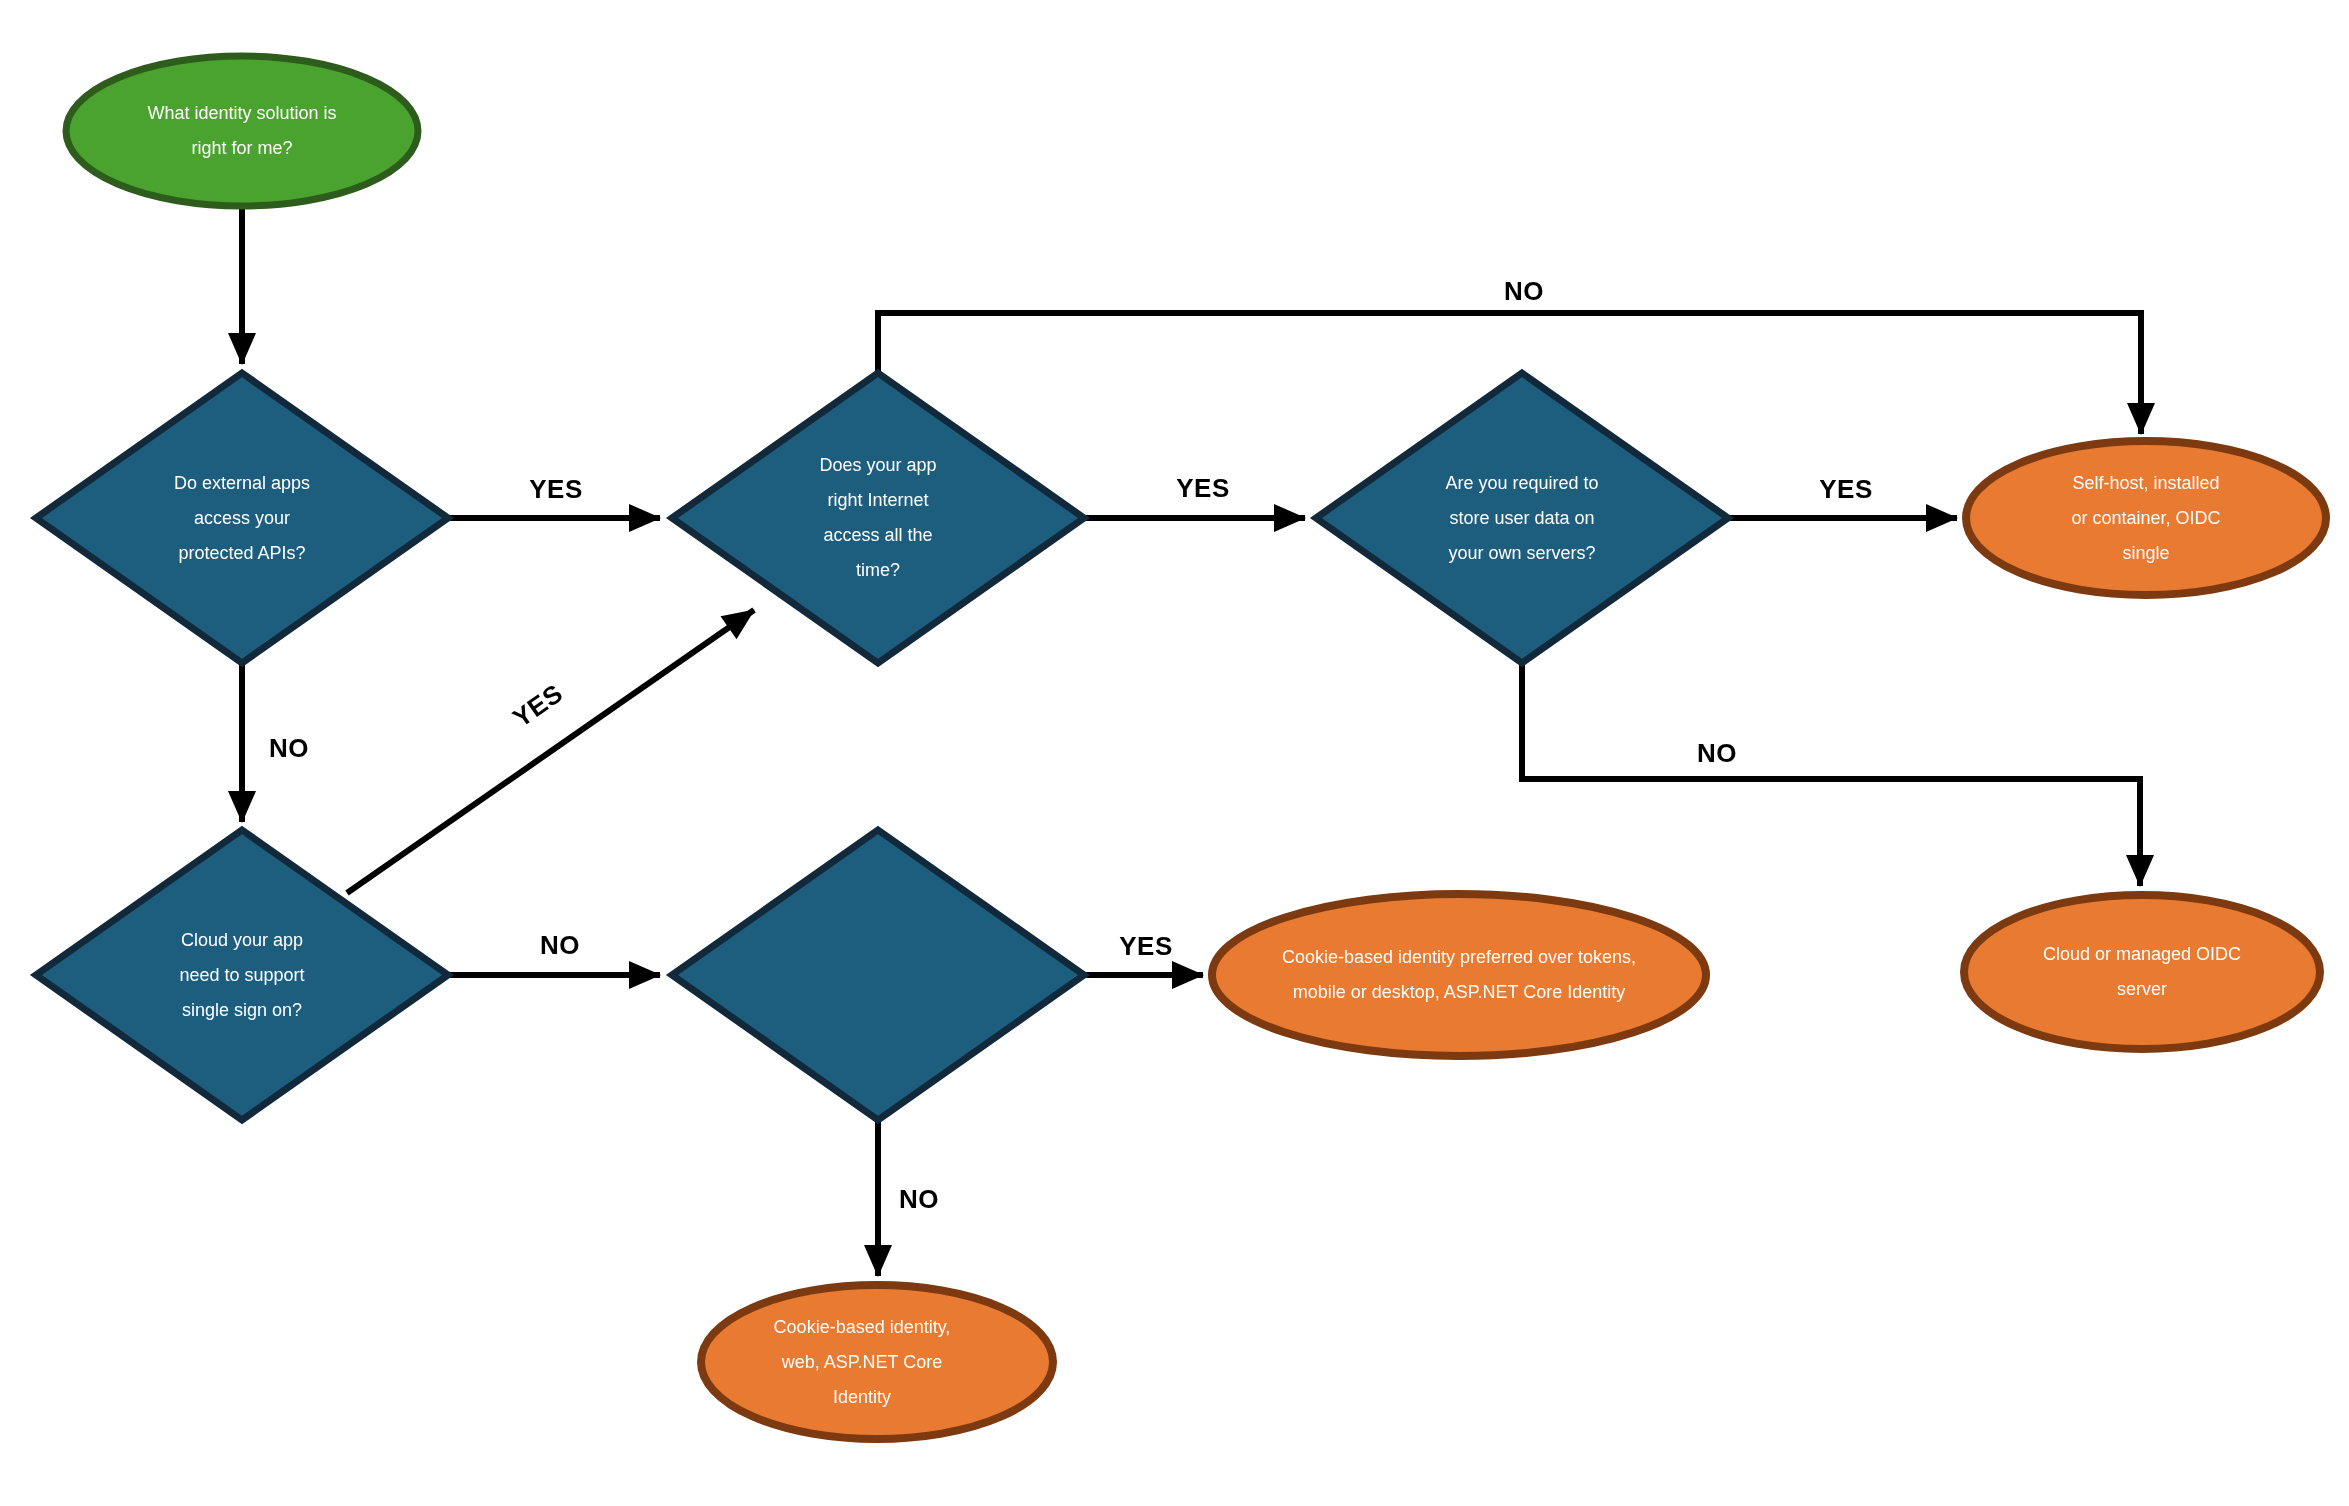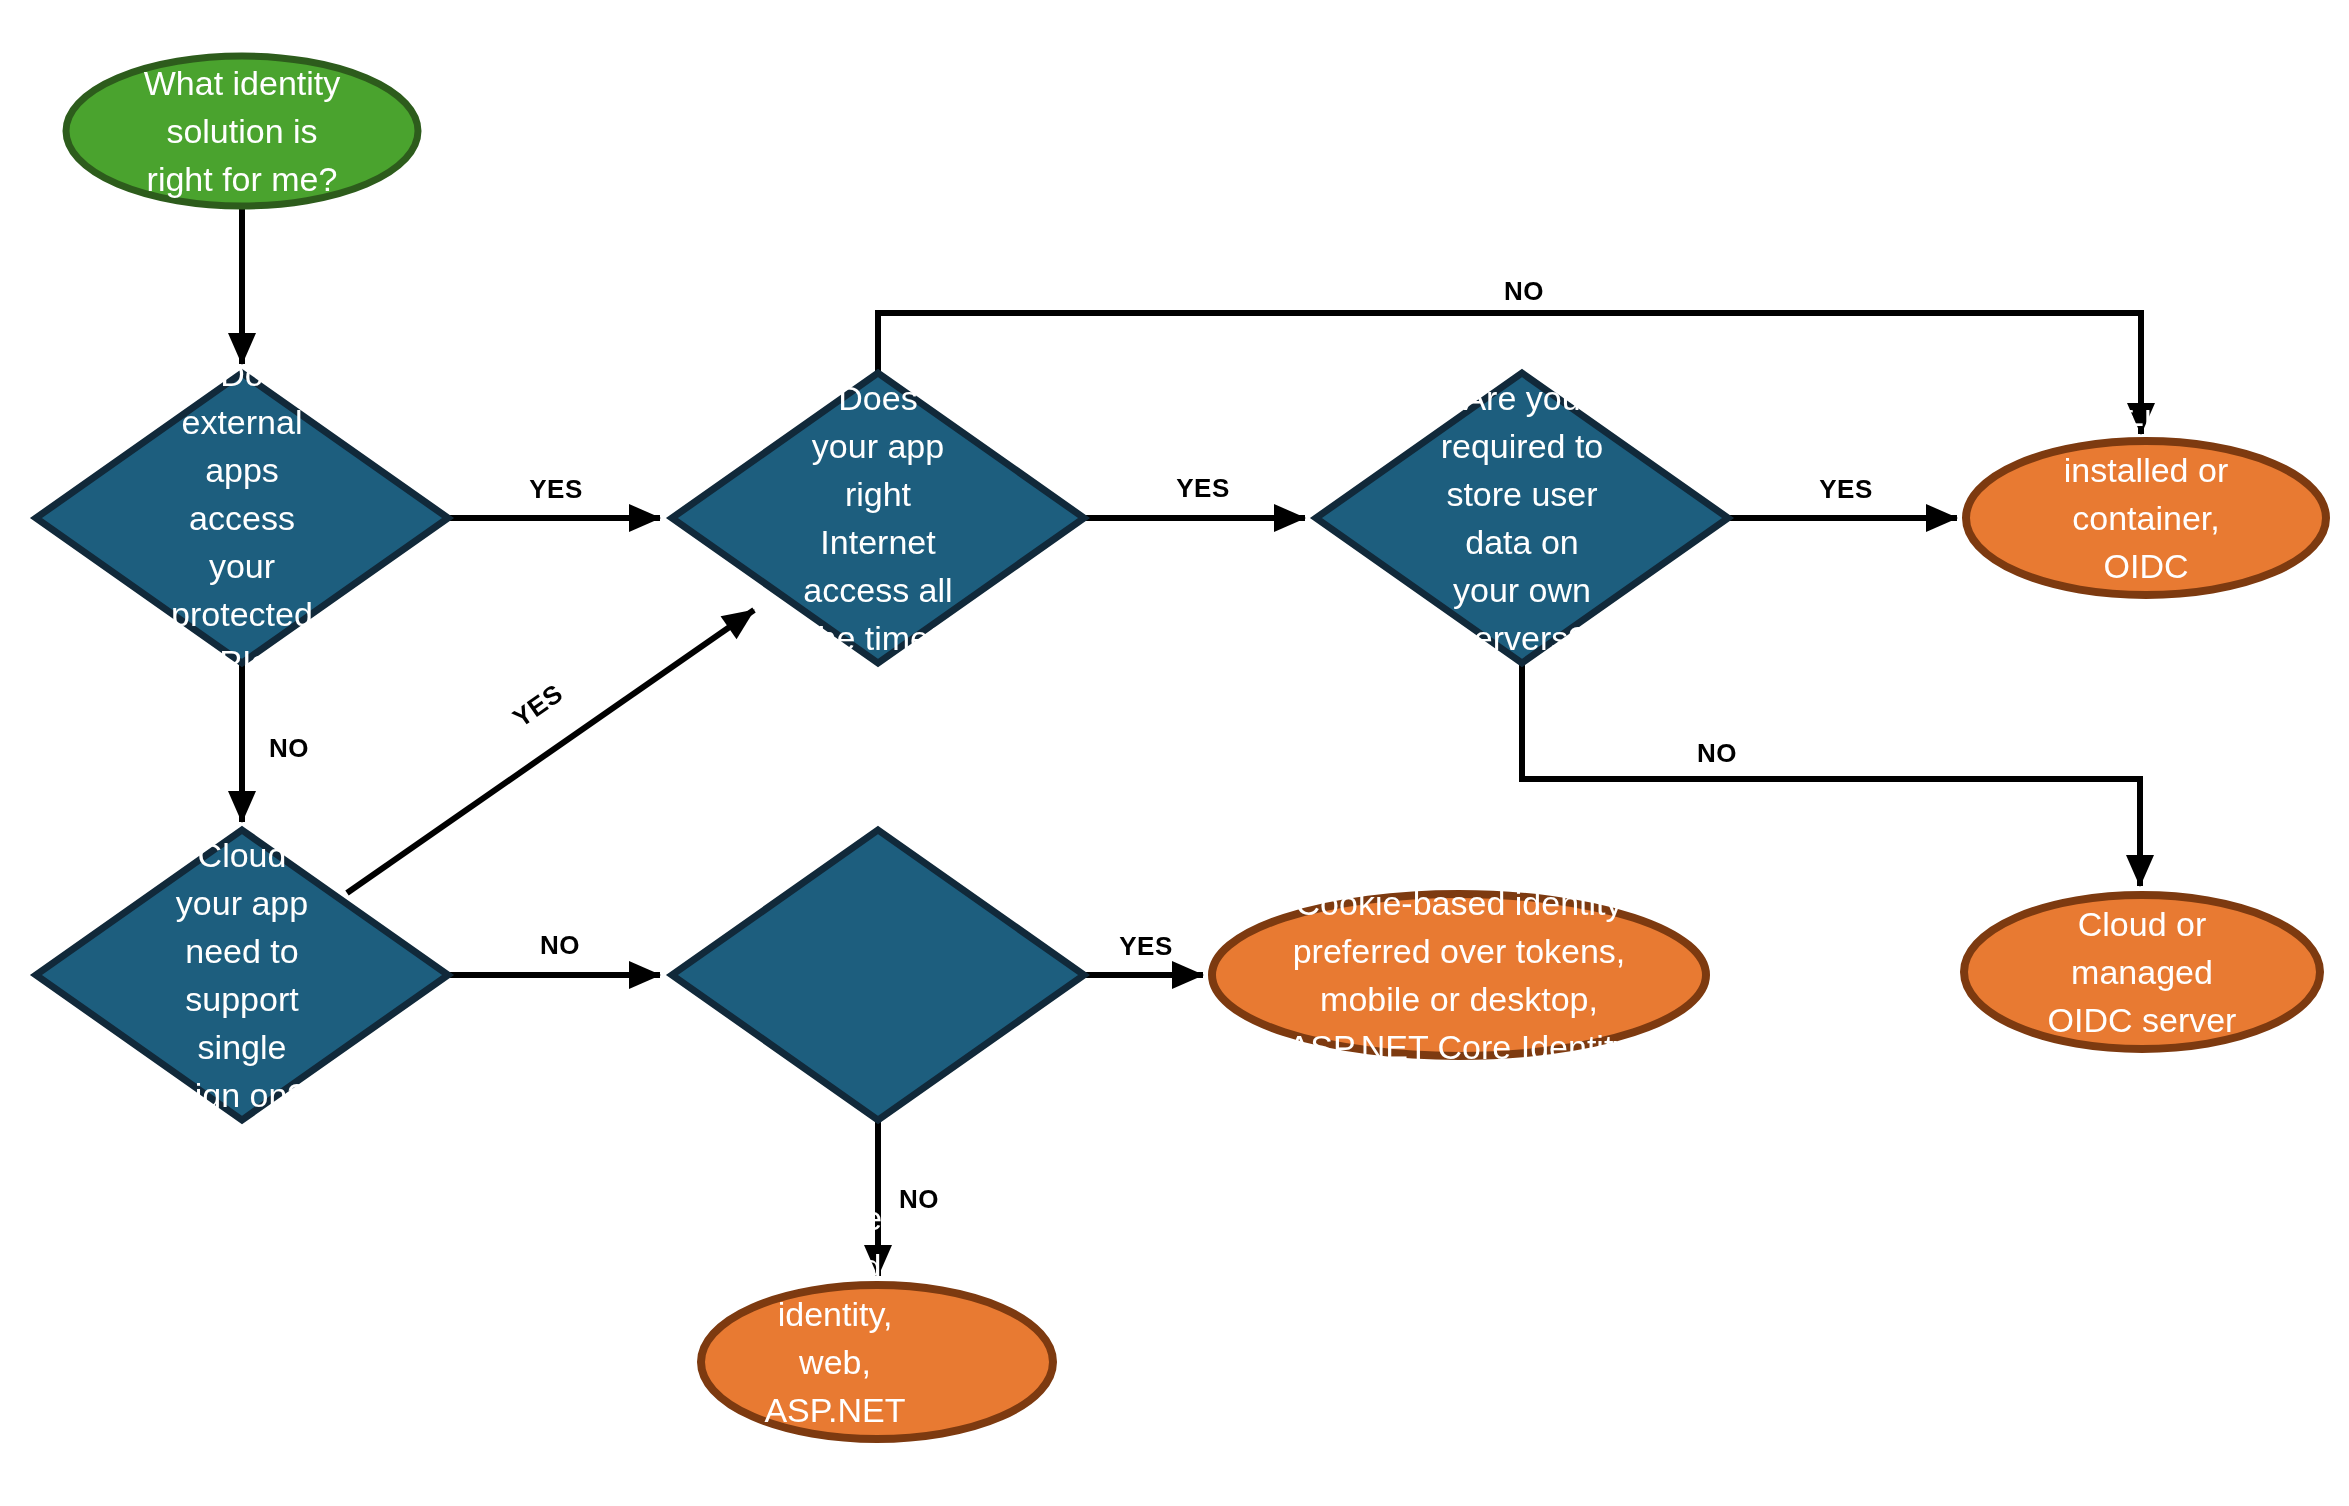--- a/index.html
+++ b/index.html
@@ -17,22 +17,22 @@
   }
   #shapes-layer {
     position: absolute;
     left: 0;
     top: 0;
   }
   .node-label {
     position: absolute;
     transform: translate(-50%, -50%);
     color: #ffffff;
-    font-size: 34px;
-    line-height: 48px;
+    font-size: 18px;
+    line-height: 35px;
     text-align: center;
     white-space: normal;
     pointer-events: none;
   }
   .edge-label {
     position: absolute;
     transform: translate(-50%, -50%);
     color: #000000;
     font-size: 26px;
     font-weight: 700;
@@ -81,21 +81,21 @@
   </svg>
 
   <div class="node-label" style="left:242px; top:131px; width:210px;">What identity solution is right for me?</div>
   <div class="node-label" style="left:242px; top:518px; width:170px;">Do external apps access your protected APIs?</div>
   <div class="node-label" style="left:878px; top:518px; width:150px;">Does your app right Internet access all the time?</div>
   <div class="node-label" style="left:1522px; top:518px; width:168px;">Are you required to store user data on your own servers?</div>
   <div class="node-label" style="left:242px; top:975px; width:160px;">Cloud your app need to support single sign on?</div>
   <div class="node-label" style="left:2146px; top:518px; width:165px;">Self-host, installed or container, OIDC single</div>
   <div class="node-label" style="left:1459px; top:975px; width:380px;">Cookie-based identity preferred over tokens, mobile or desktop, ASP.NET Core Identity</div>
   <div class="node-label" style="left:2142px; top:972px; width:200px;">Cloud or managed OIDC server</div>
-  <div class="node-label" style="left:835px; top:1362px; width:190px;">Cookie-based identity, web, ASP.NET Core Identity</div>
+  <div class="node-label" style="left:862px; top:1362px; width:190px;">Cookie-based identity, web, ASP.NET Core Identity</div>
 
   <span class="edge-label" style="left:556px; top:489px;">YES</span>
   <span class="edge-label" style="left:289px; top:748px;">NO</span>
   <span class="edge-label rotated" style="left:538px; top:706px;">YES</span>
   <span class="edge-label" style="left:560px; top:945px;">NO</span>
   <span class="edge-label" style="left:1203px; top:488px;">YES</span>
   <span class="edge-label" style="left:1524px; top:291px;">NO</span>
   <span class="edge-label" style="left:1846px; top:489px;">YES</span>
   <span class="edge-label" style="left:1717px; top:753px;">NO</span>
   <span class="edge-label" style="left:1146px; top:946px;">YES</span>

